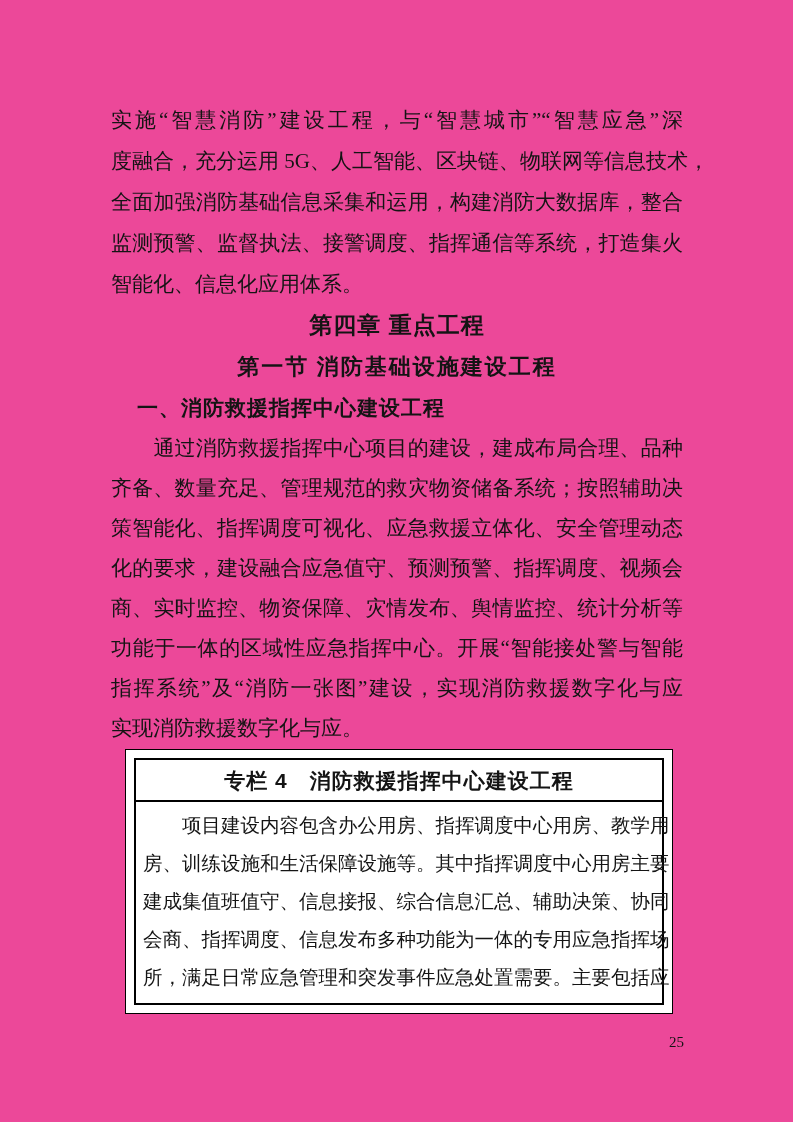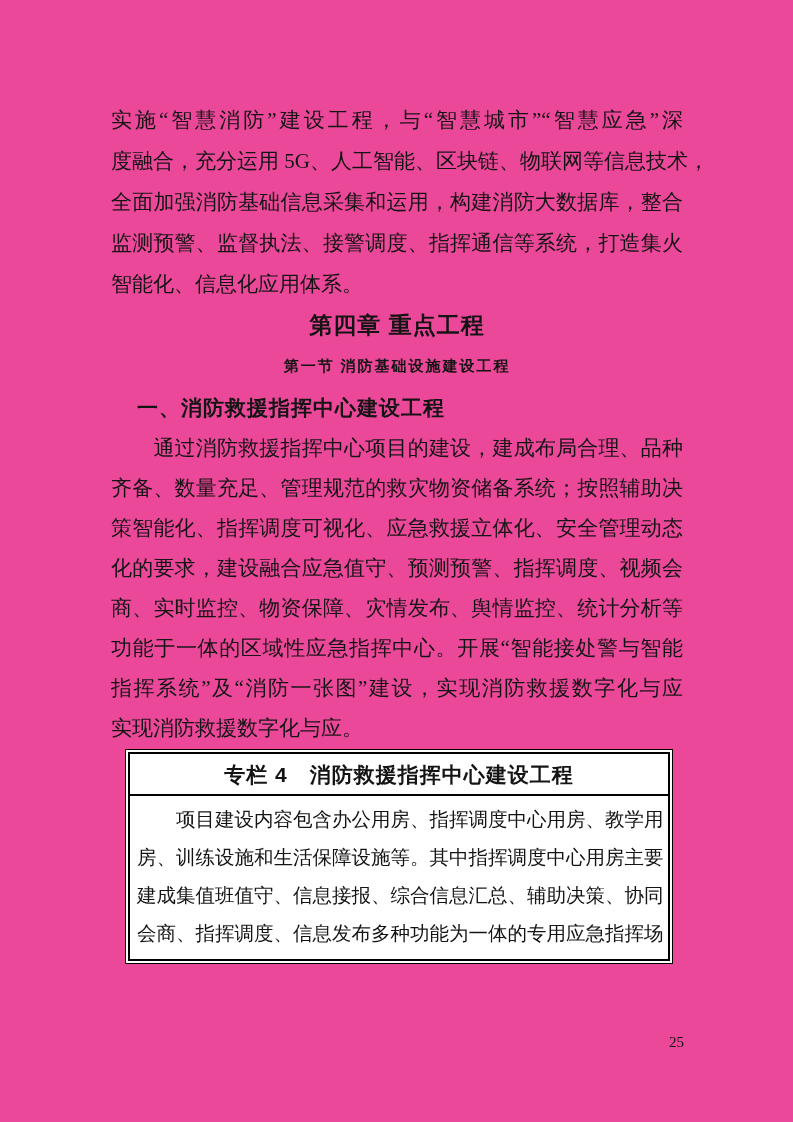--- a/index.html
+++ b/index.html
@@ -40,41 +40,41 @@
     font-family: "Liberation Sans", sans-serif;
     font-weight: bold;
     font-size: 23px;
     line-height: 41px;
     text-align: center;
     letter-spacing: 1px;
   }
   .section-heading {
     font-family: "Liberation Serif", serif;
     font-weight: bold;
-    font-size: 15px;
+    font-size: 22px;
     line-height: 41px;
     text-align: center;
     letter-spacing: 2px;
   }
   .subsection-heading {
     font-family: "Liberation Sans", sans-serif;
     font-weight: bold;
     font-size: 21px;
     line-height: 41px;
     padding-left: 26px;
     letter-spacing: 1px;
   }
   
   .panel {
     margin-left: 14px;
     margin-top: 1px;
     width: 548px;
     box-sizing: border-box;
     border: 1px solid #000;
-    padding: 2px;
+    padding: 8px;
     background: #fff;
   }
   .panel-inner {
     border: 2px solid #000;
   }
   .panel-title {
     font-family: "Liberation Sans", sans-serif;
     font-weight: bold;
     font-size: 21px;
     line-height: 24px;
@@ -136,20 +136,21 @@
       </div>
 
     <div class="panel">
       <div class="panel-inner">
         <div class="panel-title">专栏 4　消防救援指挥中心建设工程</div>
         <div class="panel-body">
             <div class="line">　　项目建设内容包含办公用房、指挥调度中心用房、教学用</div>
             <div class="line">房、训练设施和生活保障设施等。其中指挥调度中心用房主要</div>
             <div class="line">建成集值班值守、信息接报、综合信息汇总、辅助决策、协同</div>
             <div class="line">会商、指挥调度、信息发布多种功能为一体的专用应急指挥场</div>
+            <div class="line">所，满足日常应急管理和突发事件应急处置需要。主要包括应</div>
           </div>
       </div>
     </div>
 
   </div>
 
   <div class="page-number">25</div>
 </div>
 
 </body></html>

